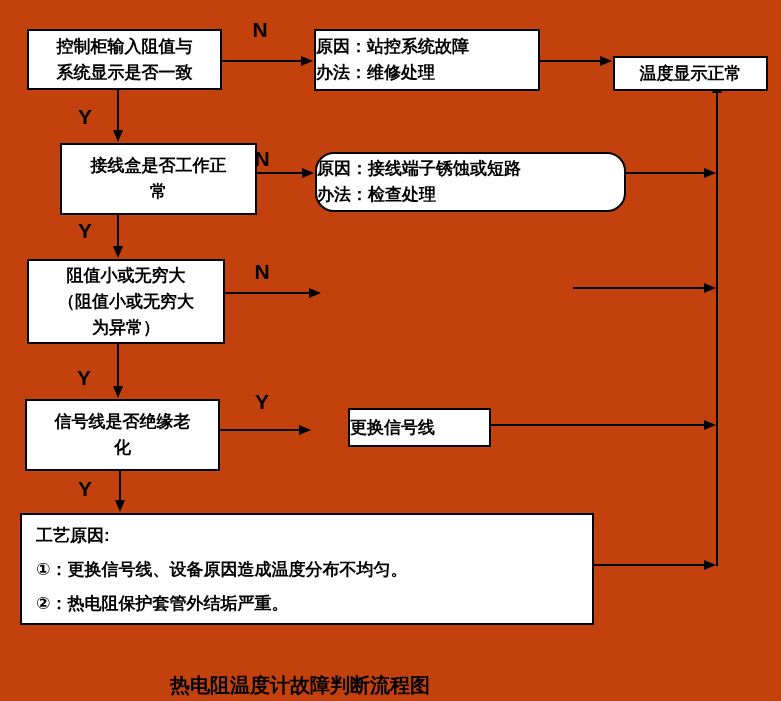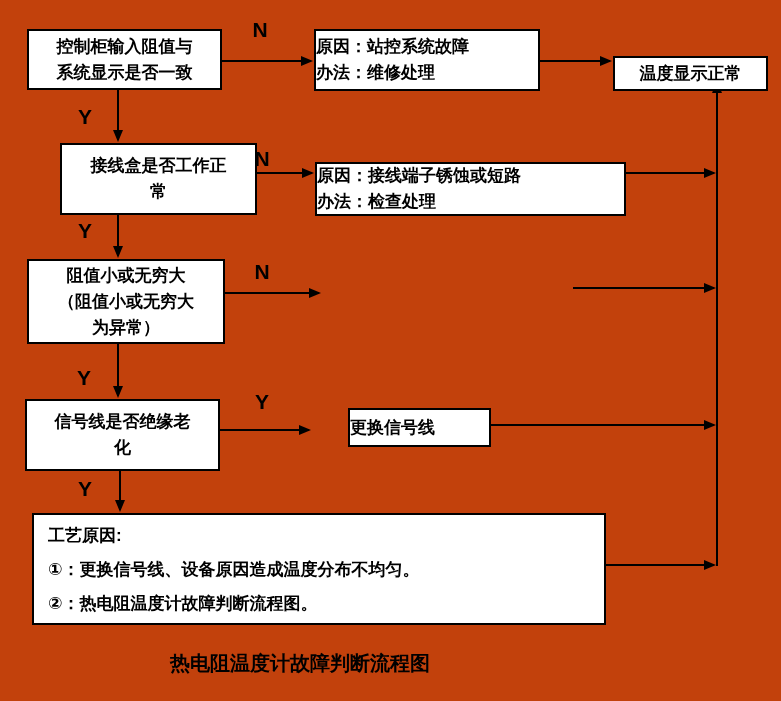--- a/index.html
+++ b/index.html
@@ -42,45 +42,44 @@
   }
   .node.leftal {
     display: flex;
     flex-direction: column;
     justify-content: center;
     text-align: left;
   }
   .node.process-box {
     padding: 4px 10px 8px 14px;
     line-height: 34px;
-    margin-left: 12px;
   }
   .edge-label {
     position: absolute;
     transform: translate(-50%, -50%);
     font-weight: bold;
     font-size: 21px;
     color: #000000;
   }
   .diagram-title {
     position: absolute;
     left: 0;
-    top: 650px;
+    top: 672px;
     width: 600px;
     text-align: center;
     font-weight: bold;
     font-size: 20px;
     color: #000000;
   }
   
   .pos-decision1 { left: 27px;  top: 29px;  width: 195px; height: 61px; }
   .pos-result1   { left: 314px; top: 29px;  width: 226px; height: 62px; }
   .pos-normal    { left: 613px; top: 42px;  width: 155px; height: 35px; margin-top: 14px; }
   .pos-decision2 { left: 40px;  top: 143px; width: 197px; height: 72px; margin-left: 20px; }
-  .pos-result2   { left: 315px; top: 162px; width: 311px; height: 54px; }
+  .pos-result2   { left: 315px; top: 152px; width: 311px; height: 60px; border-radius: 19px; }
   .pos-decision3 { left: 27px;  top: 259px; width: 198px; height: 85px; }
   .pos-result3   { left: 322px; top: 262px; width: 251px; height: 61px; }
   .pos-decision4 { left: 25px;  top: 399px; width: 195px; height: 72px; }
   .pos-result4   { left: 312px; top: 408px; width: 143px; height: 39px; margin-left: 36px; }
   .pos-process   { left: 20px;  top: 513px; width: 574px; height: 112px; }
 </style>
 </head>
 <body>
 
 <div class="canvas">
@@ -149,21 +148,21 @@
     <span>化</span>
   </div>
 
   <div class="node leftal pos-result4">
     <span>更换信号线</span>
   </div>
 
   <div class="node process-box pos-process">
     <div>工艺原因:</div>
     <div>①：更换信号线、设备原因造成温度分布不均匀。</div>
-    <div>②：热电阻温度计故障判断流程图。</div>
+    <div>②：热电阻保护套管外结垢严重。</div>
   </div>
 
   <div class="edge-label" style="left:260px; top:30px;">N</div>
   <div class="edge-label" style="left:85px;  top:117px;">Y</div>
   <div class="edge-label" style="left:262px; top:159px;">N</div>
   <div class="edge-label" style="left:85px;  top:231px;">Y</div>
   <div class="edge-label" style="left:262px; top:272px;">N</div>
   <div class="edge-label" style="left:84px;  top:378px;">Y</div>
   <div class="edge-label" style="left:262px; top:402px;">Y</div>
   <div class="edge-label" style="left:85px;  top:489px;">Y</div>

